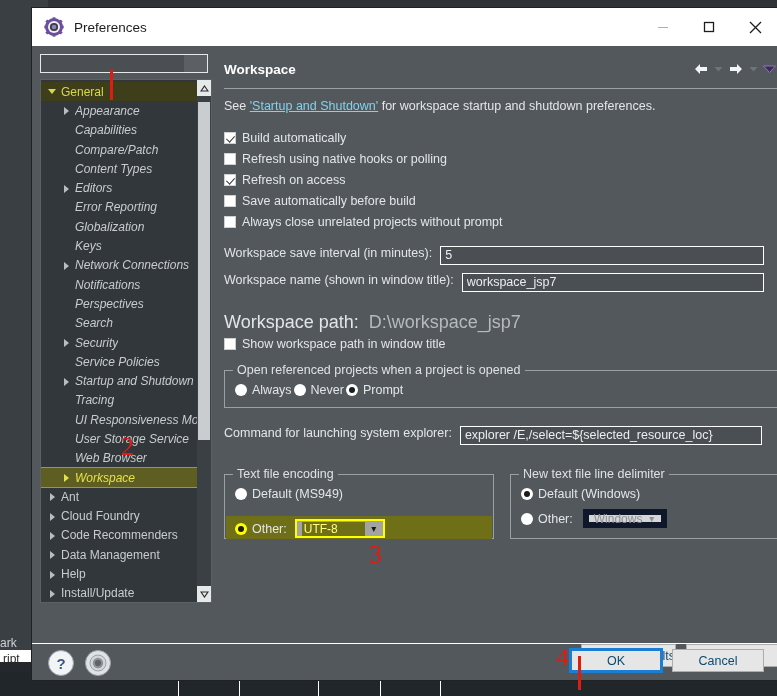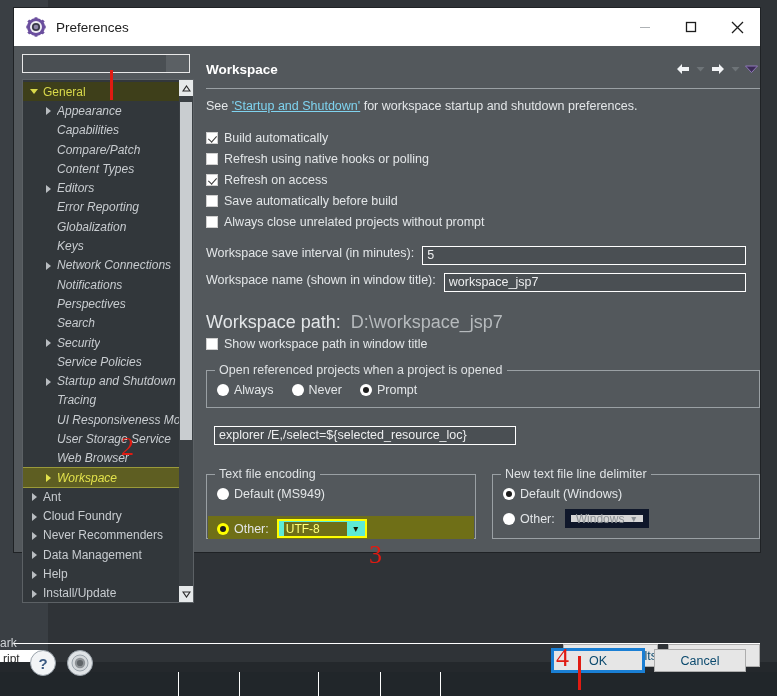--- a/index.html
+++ b/index.html
@@ -18,21 +18,21 @@
   .bg-frag{position:absolute;color:#cfd3d6;font-size:12px;white-space:nowrap;}
   .bg-frag.teal{color:#6fd1c6;}
   .bg-tab{position:absolute;background:#ffffff;color:#2b2b2b;font-size:12px;
           padding:2px 3px;white-space:nowrap;}
   .bg-taskbar{position:absolute;left:0;bottom:0;width:777px;height:24px;background:#21262a;}
   .bg-taskbar .seg{position:absolute;top:0;bottom:0;width:1px;background:#fdfdfd;}
   .bg-strip{position:absolute;left:0;bottom:24px;width:777px;height:10px;background:#24282c;}
   .bg-right-col{position:absolute;right:0;top:0;width:35px;height:662px;background:#2f3337;}
 
   
-  #dialog{position:absolute;left:14px;top:8px;width:746px;height:544px;
+  #dialog{position:absolute;left:32px;top:8px;width:746px;height:672px;
           background:#53585c;box-shadow:0 0 0 1px #1f2225;}
   .titlebar{height:38px;background:#ffffff;display:flex;align-items:center;
             position:relative;}
   .title-icon{width:20px;height:20px;margin-left:12px;margin-right:10px;position:relative;}
   .title-text{color:#1d1d1d;font-size:13.5px;}
   .win-btns{position:absolute;right:0;top:0;height:38px;display:flex;}
   .win-btn{width:46px;height:38px;display:flex;align-items:center;justify-content:center;}
   .win-btn svg{display:block;}
 
   .body-row{display:flex;height:597px;}
@@ -100,21 +100,21 @@
          border-radius:50%;background:#1c1c1c;}
   .rrow{display:flex;align-items:center;color:#e3e6e8;font-size:12.5px;}
 
   .combo{display:inline-flex;align-items:center;height:19px;box-sizing:border-box;
          border:6px solid #0f172a;background:#d6d6d6;color:#8d9296;font-size:12px;
          padding:0 0 0 5px;min-width:84px;}
   .combo .cv{flex:1;}
   .combo .carr{width:18px;text-align:center;font-size:10px;}
 
   .hl{background:#6f6f17;}
-  .combo.yellow{background:#5eead4;border:2px solid #ffff00;color:#1a1a00;min-width:90px;}
+  .combo.yellow{background:#a3a3a3;border:2px solid #ffff00;color:#1a1a00;min-width:90px;}
   .combo.yellow .cv{background:#6f6f17;color:#ffff7a;padding:0 2px;}
 
   .btnrow{position:absolute;right:12px;bottom:0;display:flex;gap:10px;}
   .btn{min-width:92px;height:23px;background:#e6e6e6;border:1px solid #adadad;
        color:#0c4a6e;font-size:12.5px;display:flex;align-items:center;justify-content:center;
        box-sizing:border-box;font-family:"Liberation Sans",sans-serif;}
   .footer{height:37px;border-top:1px solid #ffffff;position:relative;}
   .footer .icons{position:absolute;left:16px;top:6px;display:flex;gap:11px;align-items:center;}
   .fico{width:24px;height:24px;border-radius:50%;position:relative;}
   .help-ico{background:#f2f4f6;border:1px solid #9aa3ab;color:#3b5a82;font-size:15px;
@@ -284,21 +284,21 @@
               <div class="tnode lvl0">
                 <span class="arrow closed"></span>
                 <span class="lbl">Ant</span>
               </div>
               <div class="tnode lvl0">
                 <span class="arrow closed"></span>
                 <span class="lbl">Cloud Foundry</span>
               </div>
               <div class="tnode lvl0">
                 <span class="arrow closed"></span>
-                <span class="lbl">Never Recommenders</span>
+                <span class="lbl">Code Recommenders</span>
               </div>
               <div class="tnode lvl0">
                 <span class="arrow closed"></span>
                 <span class="lbl">Data Management</span>
               </div>
               <div class="tnode lvl0">
                 <span class="arrow closed"></span>
                 <span class="lbl">Help</span>
               </div>
               <div class="tnode lvl0">
@@ -397,37 +397,38 @@
           <span>Workspace path:</span>
           <span class="path-val">D:\workspace_jsp7</span>
         </div>
         <div class="chk-row">
           <span class="chk" id="show-path-chk"></span>
           <span>Show workspace path in window title</span>
         </div>
 
         <div class="group" style="margin-top:16px;height:38px;padding:12px 0 0 10px;">
           <span class="glabel">Open referenced projects when a project is opened</span>
-          <div class="rrow" id="openref-opts" style="gap:18px;">
+          <div class="rrow" id="openref-opts" style="gap:2px;">
               <span class="rrow">
                 <span class="radio"></span>
                 <span>Always</span>
               </span>
               <span class="rrow">
                 <span class="radio"></span>
                 <span>Never</span>
               </span>
               <span class="rrow">
                 <span class="radio on"></span>
                 <span>Prompt</span>
               </span>
             </div>
         </div>
 
         <div class="fld-row" style="margin-top:18px;">
+          <span class="fld-lbl">Command for launching system explorer:</span>
           <input class="tinput" style="width: 302px; margin-left: 8px;" value="explorer /E,/select=${selected_resource_loc}">
         </div>
 
         <div style="display:flex;gap:16px;margin-top:24px;">
 
           <div class="group" style="width:270px;height:65px;position:relative;">
             <span class="glabel">Text file encoding</span>
             <div class="rrow" style="margin:12px 0 0 10px;">
               <span class="radio"></span>
               <span>Default (MS949)</span>

